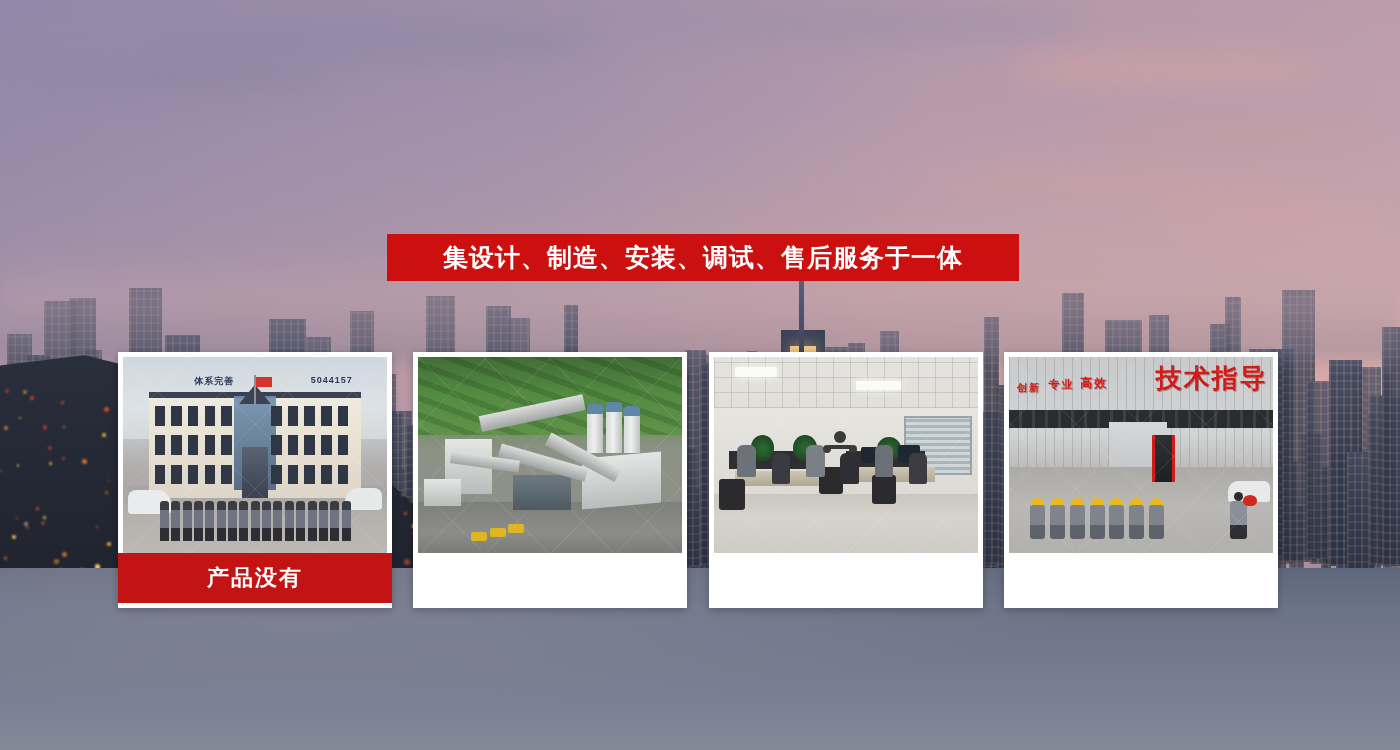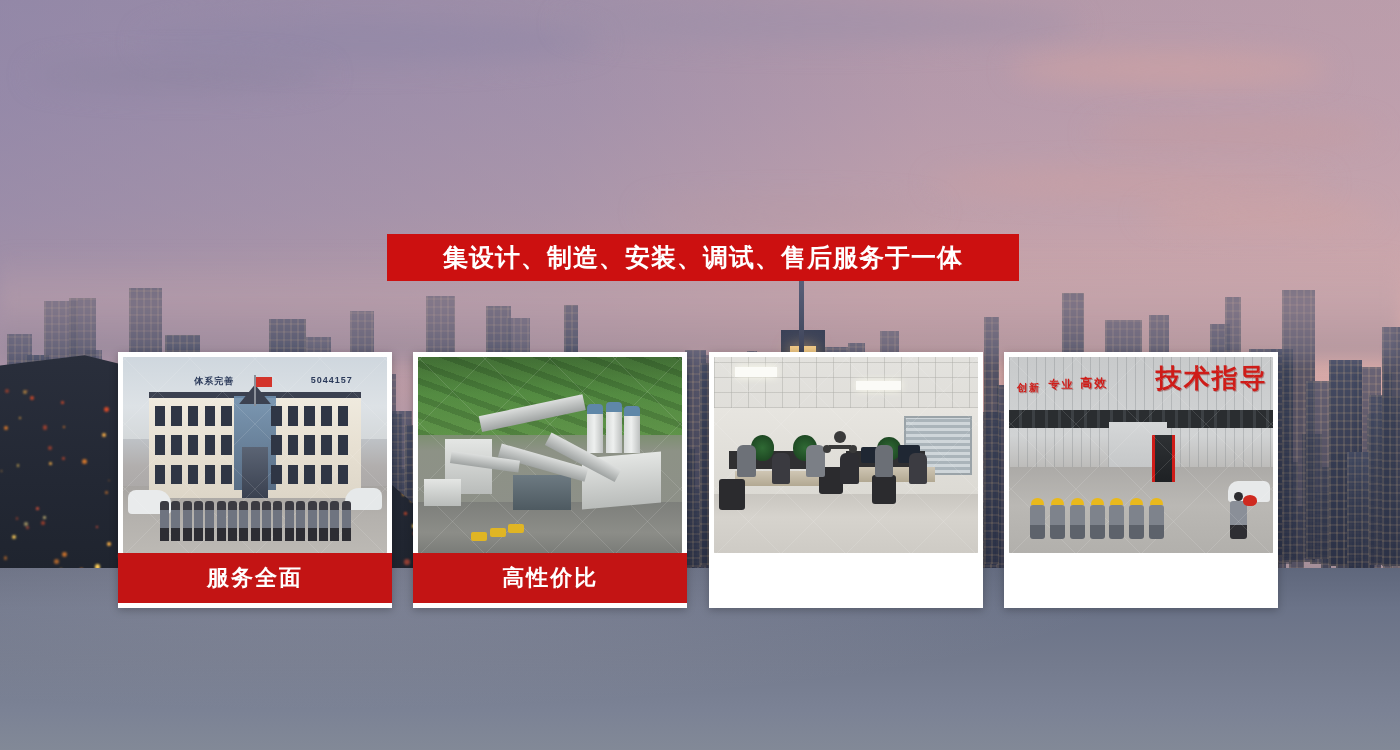--- a/index.html
+++ b/index.html
@@ -771,21 +771,21 @@
           <div class="person" style="left: 48.4%;"></div>
           <div class="person" style="left: 52.7%;"></div>
           <div class="person" style="left: 57%;"></div>
           <div class="person" style="left: 61.3%;"></div>
           <div class="person" style="left: 65.6%;"></div>
           <div class="person" style="left: 69.9%;"></div>
           <div class="person" style="left: 74.2%;"></div>
           <div class="person" style="left: 78.5%;"></div>
           <div class="person" style="left: 82.8%;"></div>
         </div>
-      <div class="caption">服务全面</div>
+      <div class="caption">产品没有</div>
     </div>
 
     <div class="card">
       <div class="photo p2" id="ph2">
         <div class="fields"></div>
         <div class="fieldblur"></div>
         <div class="yard"></div>
         <div class="lattice"></div>
       <div class="silo" style="left: 64%; top: 27%; width: 6%; height: 22%;"></div>
           <div class="silo" style="left: 71%; top: 26%; width: 6%; height: 23%;"></div>
@@ -798,21 +798,20 @@
           <div class="shed" style="left: 36%; top: 60%; width: 22%; height: 18%; background: linear-gradient(rgb(109, 122, 130), rgb(78, 90, 97));"></div>
           <div class="shed" style="left: 2%; top: 62%; width: 14%; height: 14%;"></div>
           <div class="conv" style="left: 24%; top: 30%; width: 40%; height: 8%; transform: rotate(-12deg);"></div>
           <div class="conv" style="left: 30%; top: 44%; width: 34%; height: 7%; transform: rotate(16deg);"></div>
           <div class="conv" style="left: 48%; top: 38%; width: 30%; height: 7%; transform: rotate(28deg);"></div>
           <div class="conv" style="left: 12%; top: 48%; width: 26%; height: 6%; transform: rotate(8deg);"></div>
           <div class="dig" style="left: 20%; bottom: 6%; position: absolute;"></div>
           <div class="dig" style="left: 27%; bottom: 8%; position: absolute;"></div>
           <div class="dig" style="left: 34%; bottom: 10%; position: absolute;"></div>
         </div>
-      <div class="caption">高性价比</div>
     </div>
 
     <div class="card">
       <div class="photo p3" id="ph3">
         <div class="floor"></div>
         <div class="wall"></div>
         <div class="ceil"></div>
         <div class="blinds"></div>
         <div class="lattice"></div>
       <div class="panel" style="position: absolute; left: 8%; top: 5%; width: 16%; height: 5%;"></div>

